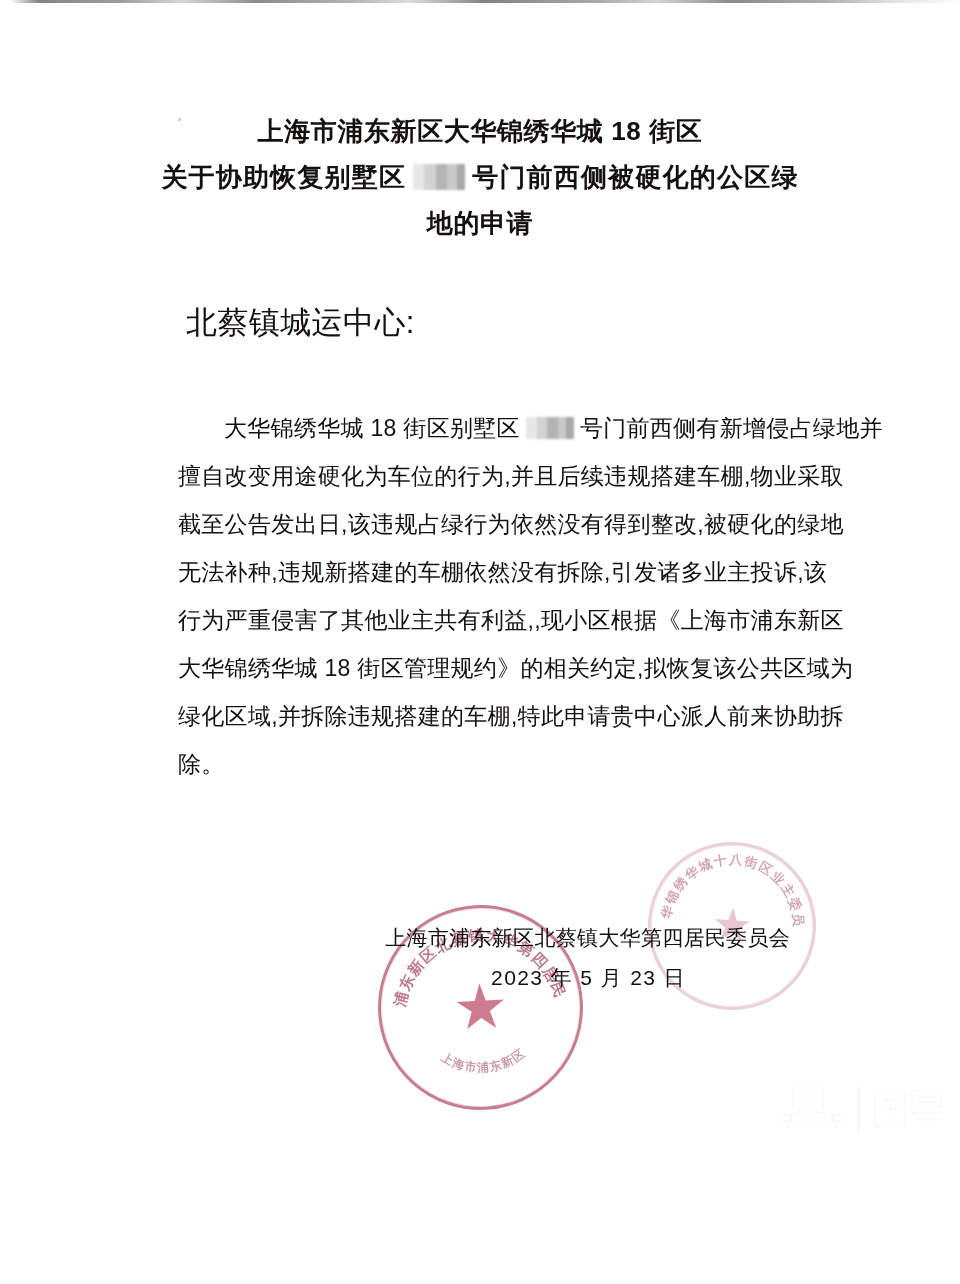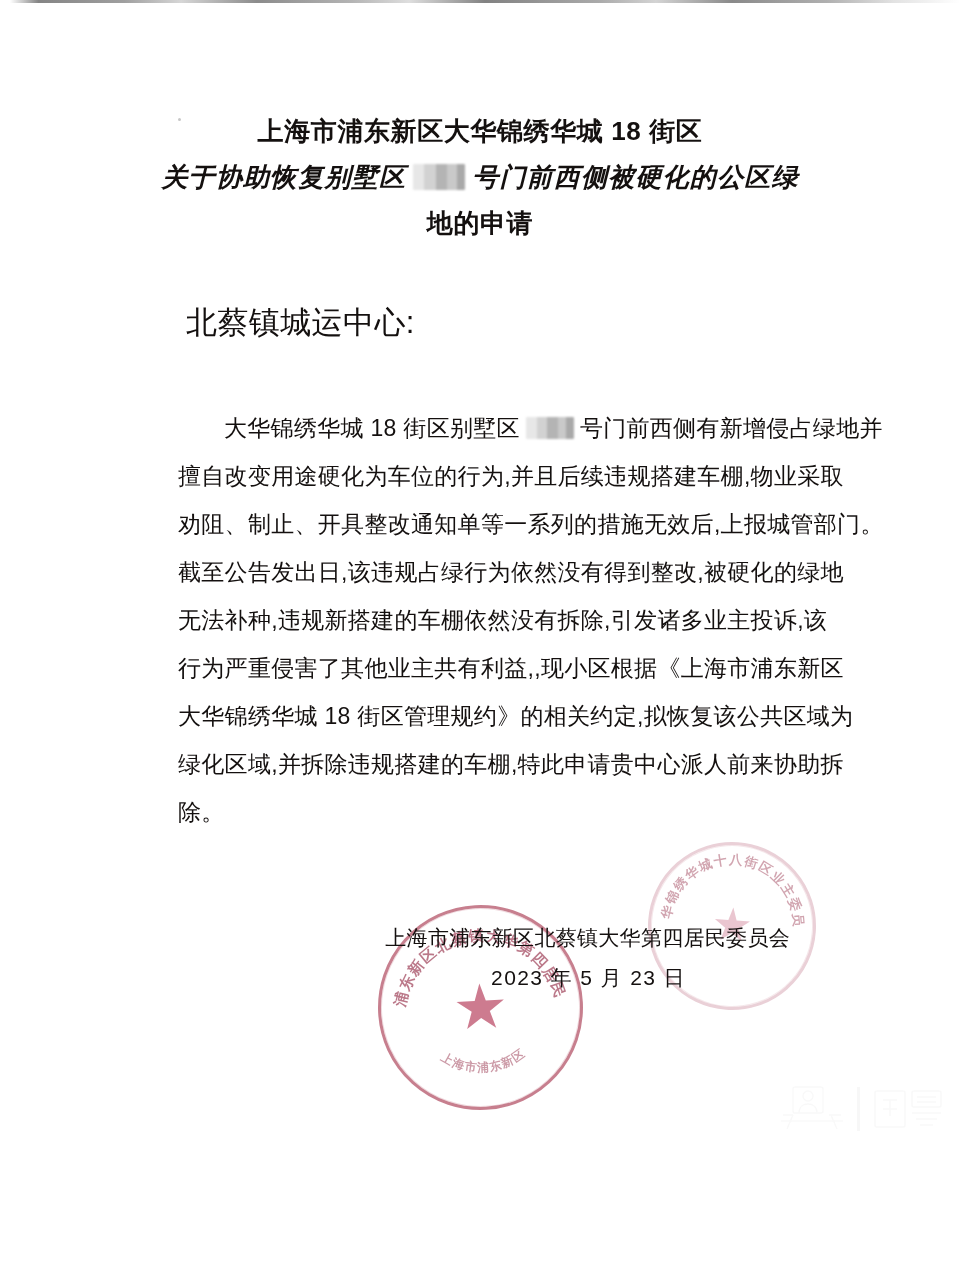--- a/index.html
+++ b/index.html
@@ -55,21 +55,20 @@
     font-family: "Liberation Sans", "DejaVu Sans", sans-serif;
     font-weight: bold;
     font-size: 26px;
     line-height: 46px;
     color: #14100f;
     letter-spacing: .6px;
     white-space: nowrap;
   }
   .title-line.wide {
     letter-spacing: 1.2px;
-    font-style: italic;
   }
 
   
   .redact {
     display: inline-block;
     vertical-align: middle;
     background:
       linear-gradient(90deg,
         #e7e7e7 0 22%, #d2d2d2 22% 44%,
         #b4b4b4 44% 66%, #c9c9c9 66% 84%, #a9a9a9 84% 100%),
@@ -236,21 +235,20 @@
     <div class="title-line">上海市浦东新区大华锦绣华城 18 街区</div>
     <div class="title-line wide"><span>关于协助恢复别墅区</span><span class="redact t"></span><span>号门前西侧被硬化的公区绿</span></div>
     <div class="title-line">地的申请</div>
   </div>
 
   <div class="salutation">北蔡镇城运中心:</div>
 
   <div class="body-block">
     <div class="body-line indent"><span>大华锦绣华城 18 街区别墅区</span><span class="redact b"></span><span>号门前西侧有新增侵占绿地并</span></div>
     <div class="body-line">擅自改变用途硬化为车位的行为,并且后续违规搭建车棚,物业采取</div>
-    <div class="body-line">劝阻、制止、开具整改通知单等一系列的措施无效后,上报城管部门。</div>
     <div class="body-line">截至公告发出日,该违规占绿行为依然没有得到整改,被硬化的绿地</div>
     <div class="body-line">无法补种,违规新搭建的车棚依然没有拆除,引发诸多业主投诉,该</div>
     <div class="body-line">行为严重侵害了其他业主共有利益,,现小区根据《上海市浦东新区</div>
     <div class="body-line">大华锦绣华城 18 街区管理规约》的相关约定,拟恢复该公共区域为</div>
     <div class="body-line">绿化区域,并拆除违规搭建的车棚,特此申请贵中心派人前来协助拆</div>
     <div class="body-line">除。</div>
   </div>
 
   <div class="seal" id="seal-right">
     <div class="seal-ring"></div>

